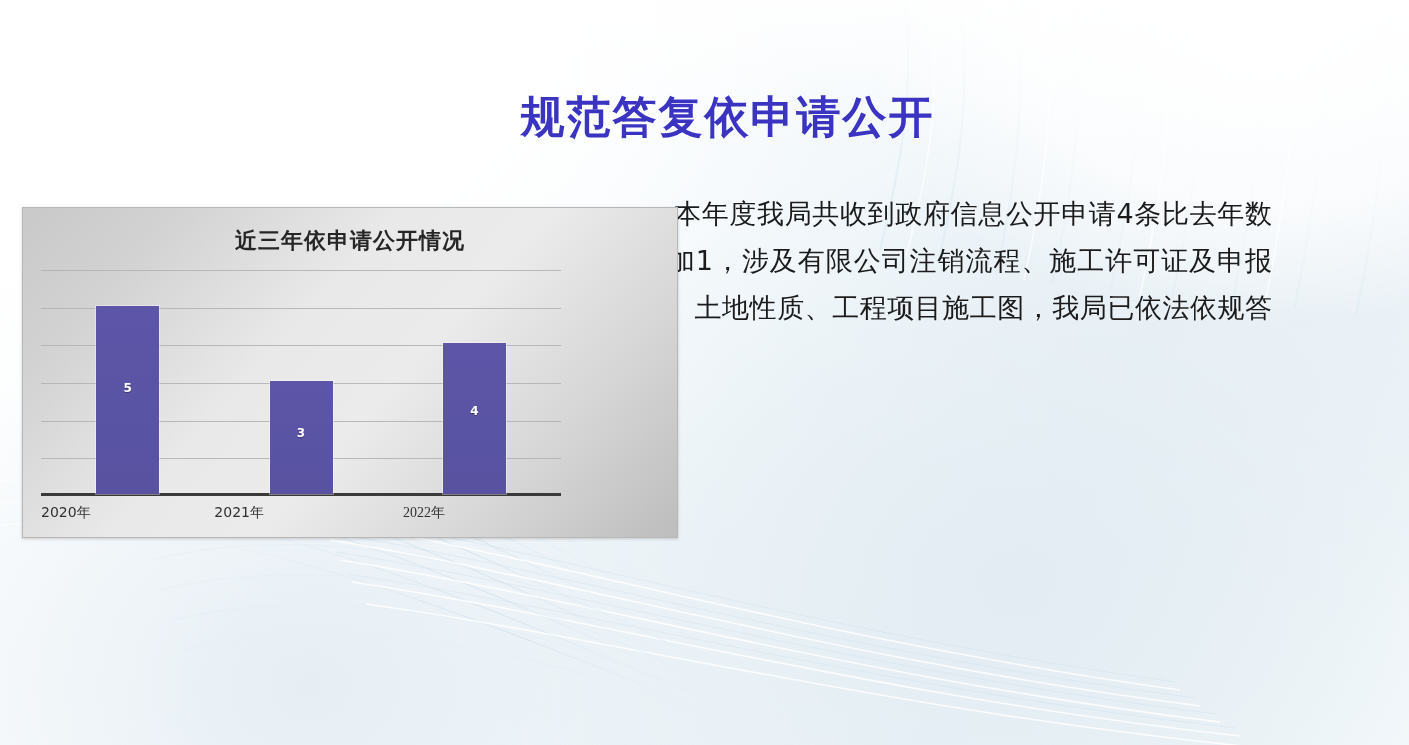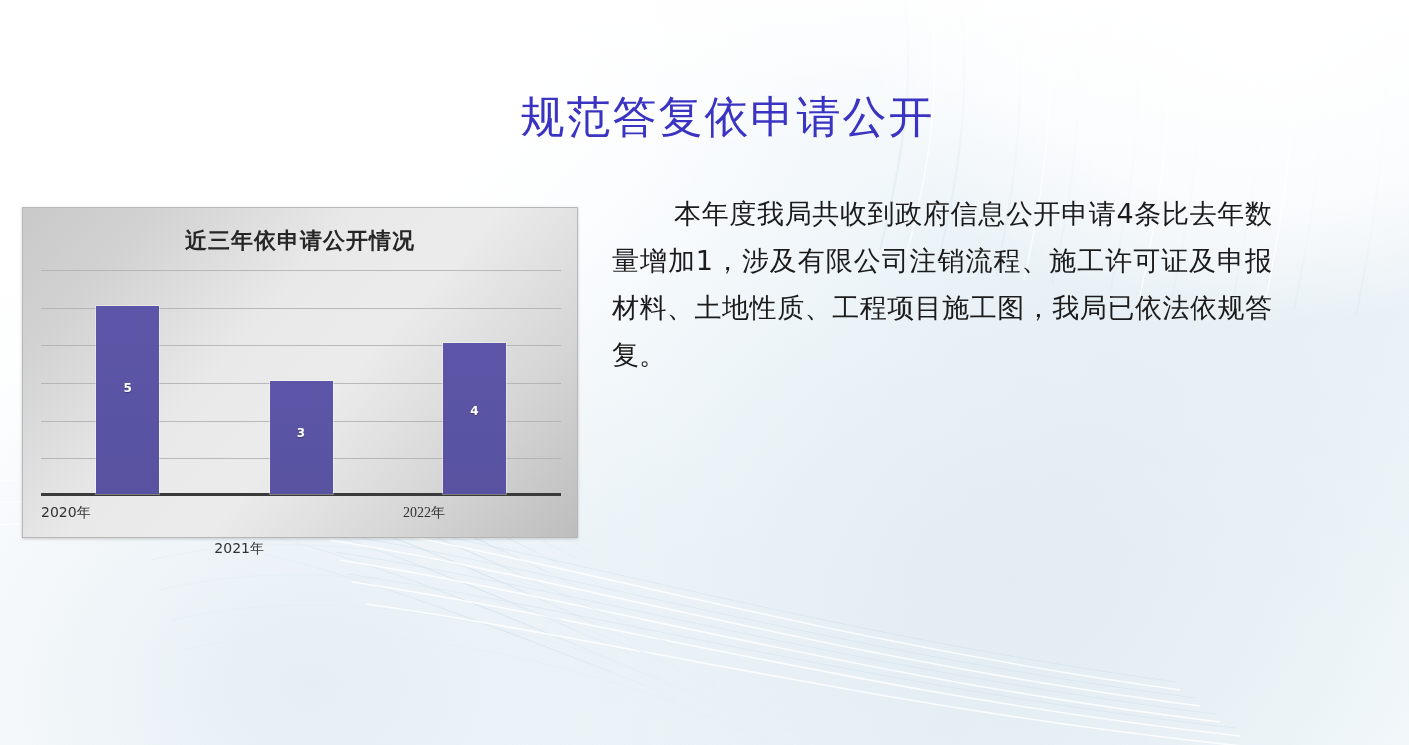--- a/index.html
+++ b/index.html
@@ -34,21 +34,21 @@
   }
   .bg-svg { position: absolute; inset: 0; width: 100%; height: 100%; }
 
   
   .slide-title {
     position: absolute;
     left: 0; right: 0;
     top: 88px;
     text-align: center;
     font-size: 44px;
-    font-weight: normal;
+    font-weight: bold;
     letter-spacing: 2px;
     color: #3b33c2;
     font-family: "DejaVu Sans", "Liberation Sans", sans-serif;
     white-space: nowrap;
     margin-left: 46px;
   }
 
   
   .body-text {
     position: absolute;
@@ -62,21 +62,21 @@
     font-family: "DejaVu Sans", "Liberation Sans", sans-serif;
     letter-spacing: 0px;
     text-align: justify;
   }
 
   
   .chart-frame {
     position: absolute;
     left: 22px;
     top: 207px;
-    width: 556px;
+    width: 656px;
     height: 331px;
     background: linear-gradient(132deg, #c9c9c9 0%, #d2d2d2 16%, #e9e9e9 40%, #ebebeb 56%, #d6d6d6 78%, #bdbdbd 100%);
     border: 1px solid #b7b7b7;
     box-sizing: border-box;
     box-shadow: 0 1px 3px rgba(0,0,0,0.18);
   }
   .chart-title {
     position: absolute;
     left: 0; right: 0;
     top: 18px;
@@ -248,17 +248,17 @@
         </div>
         <div class="bar" style="left: 228.5px; width: 63px; height: 113px;">
           <div class="bar-label" style="top: 45.2px;">3</div>
         </div>
         <div class="bar" style="left: 401.833px; width: 63px; height: 150.667px;">
           <div class="bar-label" style="top: 60.2667px;">4</div>
         </div>
       </div>
 
   <div class="cat-label" style="left: 18px; width: 173.333px;">2020年</div>
-      <div class="cat-label" style="left: 191.333px; width: 173.333px; margin-top: 36px;">2021年</div>
+      <div class="cat-label" style="left: 191.333px; width: 173.333px;">2021年</div>
       <div class="cat-label" style="left: 380px; width: 173.333px; font-family: Liberation Serif, serif;">2022年</div>
     </div>
 
 </div>
 
 </body></html>

